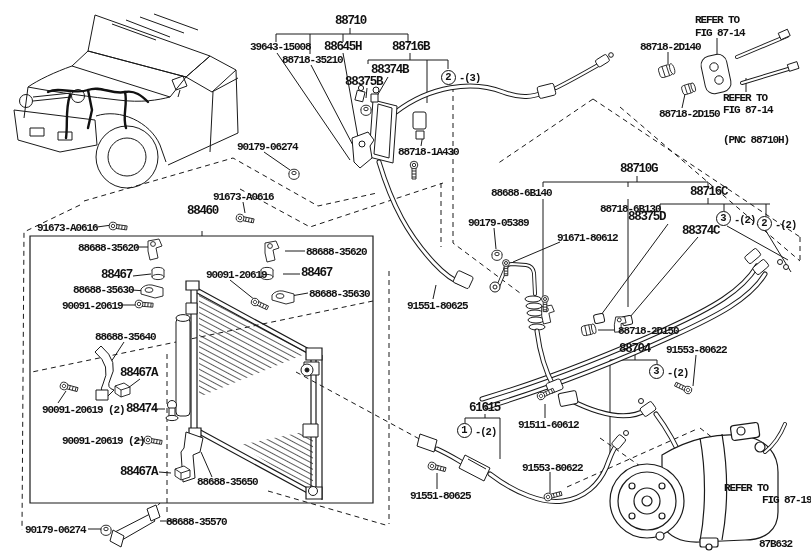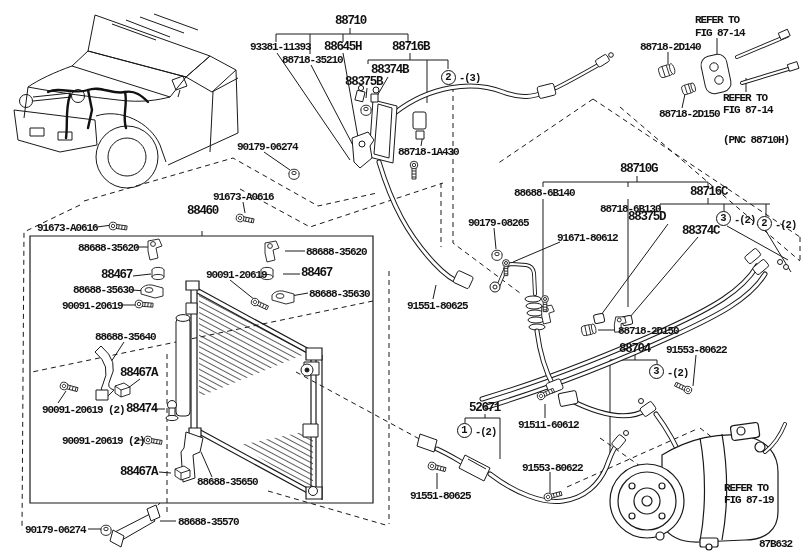--- a/index.html
+++ b/index.html
@@ -335,73 +335,73 @@
     <rect x="700" y="538" width="18" height="9" rx="2" fill="#fff"></rect>
     <circle cx="709" cy="547" r="3" fill="#fff"></circle>
     <circle cx="660" cy="536" r="4" fill="#fff"></circle>
   </g>
   <path class="pipeO" d="M765,452 C775,444 781,434 785,424"></path>
   <path class="pipeI" d="M765,452 C775,444 781,434 785,424"></path>
 </g>
 </svg>
 
 <div class="lbl lbl-lg" style="left:335px;top:16px">88710</div>
-<div class="lbl" style="left:250px;top:42px">93381-11393</div>
+<div class="lbl" style="left:250px;top:42px">39643-15008</div>
 <div class="lbl lbl-lg" style="left:324px;top:42px">88645H</div>
 <div class="lbl lbl-lg" style="left:392px;top:42px">88716B</div>
 <div class="lbl" style="left:282px;top:55px">88718-35210</div>
 <div class="lbl lbl-lg" style="left:371px;top:65px">88374B</div>
 <div class="lbl lbl-lg" style="left:345px;top:77px">88375B</div>
 <div class="lbl" style="left:640px;top:42px">88718-2D140</div>
 <div class="lbl" style="left:695px;top:15px">REFER TO</div>
 <div class="lbl" style="left:695px;top:28px">FIG 87-14</div>
 <div class="lbl" style="left:659px;top:109px">88718-2D150</div>
 <div class="lbl" style="left:723px;top:93px">REFER TO</div>
 <div class="lbl" style="left:723px;top:105px">FIG 87-14</div>
 <div class="lbl" style="left:723px;top:135px">(PNC 88710H)</div>
 <div class="lbl" style="left:237px;top:142px">90179-06274</div>
 <div class="lbl" style="left:398px;top:147px">88718-1A430</div>
 <div class="lbl lbl-lg" style="left:620px;top:164px">88710G</div>
-<div class="lbl" style="left:514px;top:188px">88688-6B140</div>
+<div class="lbl" style="left:491px;top:188px">88688-6B140</div>
 <div class="lbl" style="left:600px;top:204px">88718-6B130</div>
 <div class="lbl lbl-lg" style="left:690px;top:187px">88716C</div>
 <div class="lbl lbl-lg" style="left:628px;top:212px">88375D</div>
 <div class="lbl lbl-lg" style="left:682px;top:226px">88374C</div>
 <div class="lbl" style="left:213px;top:192px">91673-A0616</div>
 <div class="lbl" style="left:37px;top:223px">91673-A0616</div>
 <div class="lbl lbl-lg" style="left:187px;top:206px">88460</div>
 <div class="lbl" style="left:78px;top:243px">88688-35620</div>
 <div class="lbl" style="left:306px;top:247px">88688-35620</div>
 <div class="lbl lbl-lg" style="left:101px;top:270px">88467</div>
 <div class="lbl" style="left:206px;top:270px">90091-20619</div>
 <div class="lbl lbl-lg" style="left:301px;top:268px">88467</div>
 <div class="lbl" style="left:73px;top:285px">88688-35630</div>
 <div class="lbl" style="left:309px;top:289px">88688-35630</div>
 <div class="lbl" style="left:62px;top:301px">90091-20619</div>
-<div class="lbl" style="left:468px;top:218px">90179-08265</div>
+<div class="lbl" style="left:468px;top:218px">90179-05389</div>
 <div class="lbl" style="left:557px;top:233px">91671-80612</div>
 <div class="lbl" style="left:407px;top:301px">91551-80625</div>
 <div class="lbl" style="left:618px;top:326px">88718-2D150</div>
 <div class="lbl lbl-lg" style="left:619px;top:344px">88704</div>
 <div class="lbl" style="left:666px;top:345px">91553-80622</div>
 <div class="lbl" style="left:95px;top:332px">88688-35640</div>
 <div class="lbl lbl-lg" style="left:120px;top:368px">88467A</div>
 <div class="lbl" style="left:42px;top:405px">90091-20619 (2)</div>
 <div class="lbl lbl-lg" style="left:126px;top:404px">88474</div>
 <div class="lbl" style="left:62px;top:436px">90091-20619 (2)</div>
-<div class="lbl lbl-lg" style="left:469px;top:403px">52671</div>
+<div class="lbl lbl-lg" style="left:469px;top:403px">61615</div>
 <div class="lbl" style="left:518px;top:420px">91511-60612</div>
 <div class="lbl lbl-lg" style="left:120px;top:467px">88467A</div>
 <div class="lbl" style="left:522px;top:463px">91553-80622</div>
 <div class="lbl" style="left:197px;top:477px">88688-35650</div>
 <div class="lbl" style="left:410px;top:491px">91551-80625</div>
 <div class="lbl" style="left:25px;top:525px">90179-06274</div>
-<div class="lbl" style="left:178px;top:517px">88688-35570</div>
+<div class="lbl" style="left:166px;top:517px">88688-35570</div>
 <div class="lbl" style="left:724px;top:483px">REFER TO</div>
-<div class="lbl" style="left:724px;top:495px">FIG 87-19</div>
+<div class="lbl" style="left:762px;top:495px">FIG 87-19</div>
 <div class="lbl" style="left:759px;top:539px">87B632</div>
 
 <div class="callout" style="left:441px;top:70px">2</div>
 <div class="qty" style="left:459px;top:73px">-(3)</div>
 <div class="callout" style="left:716px;top:211px">3</div>
 <div class="qty" style="left:734px;top:215px">-(2)</div>
 <div class="callout" style="left:757px;top:216px">2</div>
 <div class="qty" style="left:775px;top:220px">-(2)</div>
 <div class="callout" style="left:649px;top:364px">3</div>
 <div class="qty" style="left:667px;top:368px">-(2)</div>

